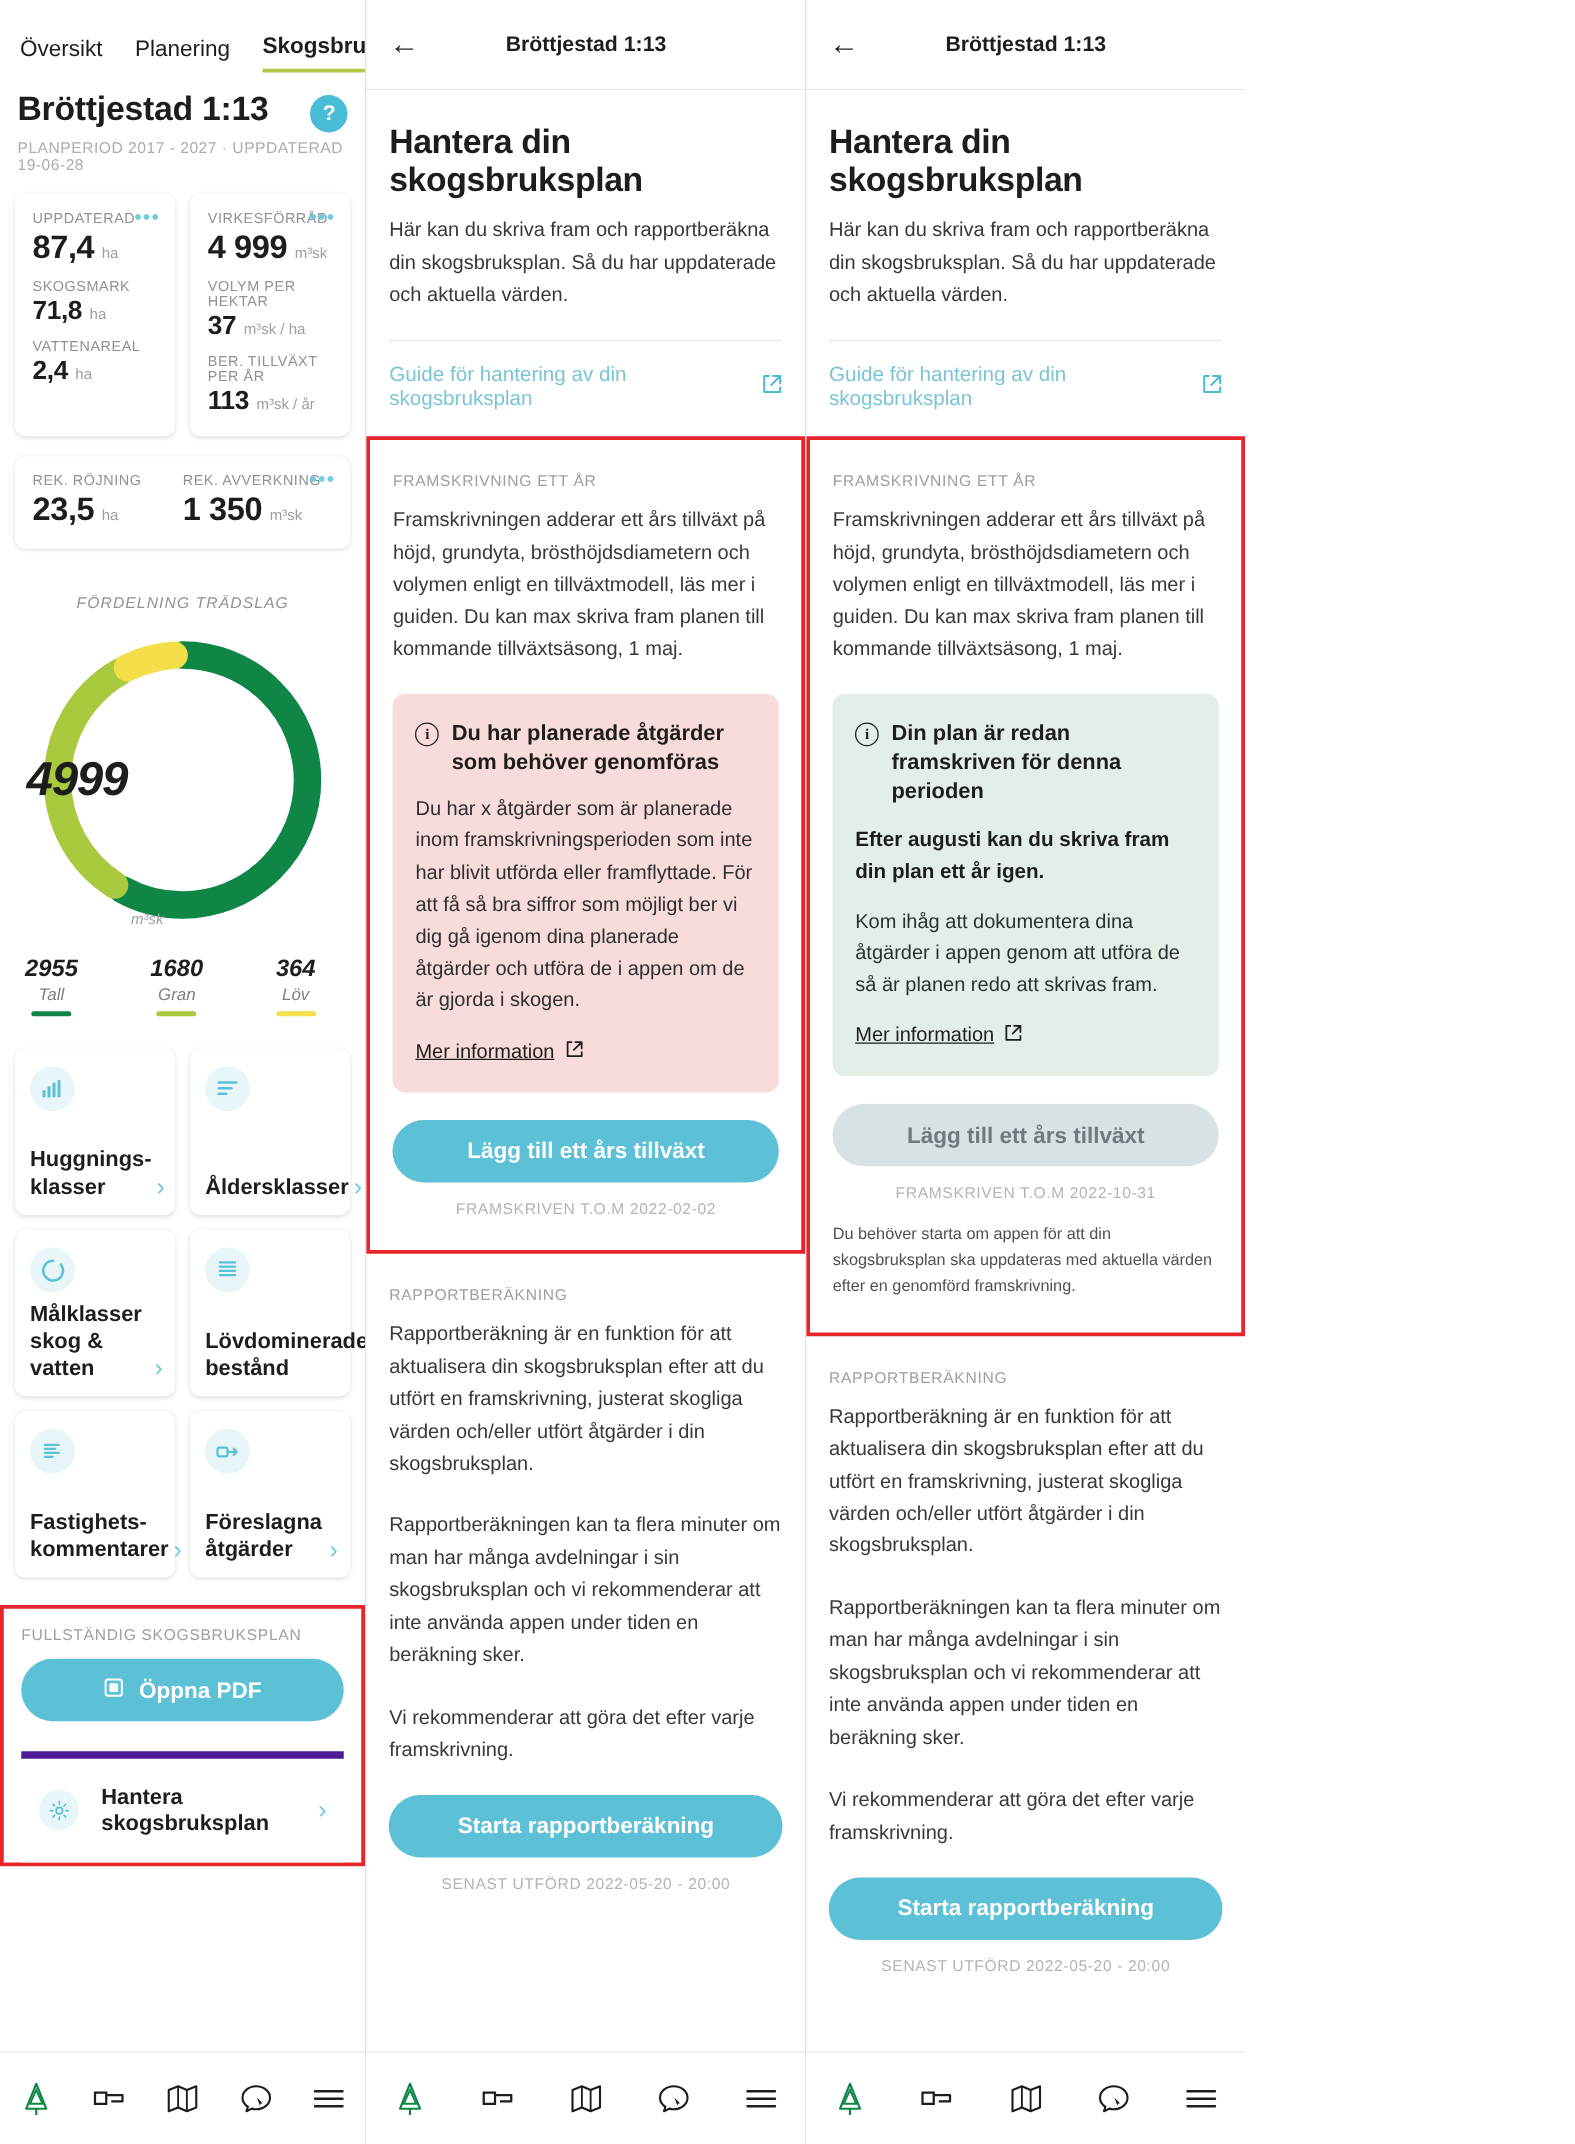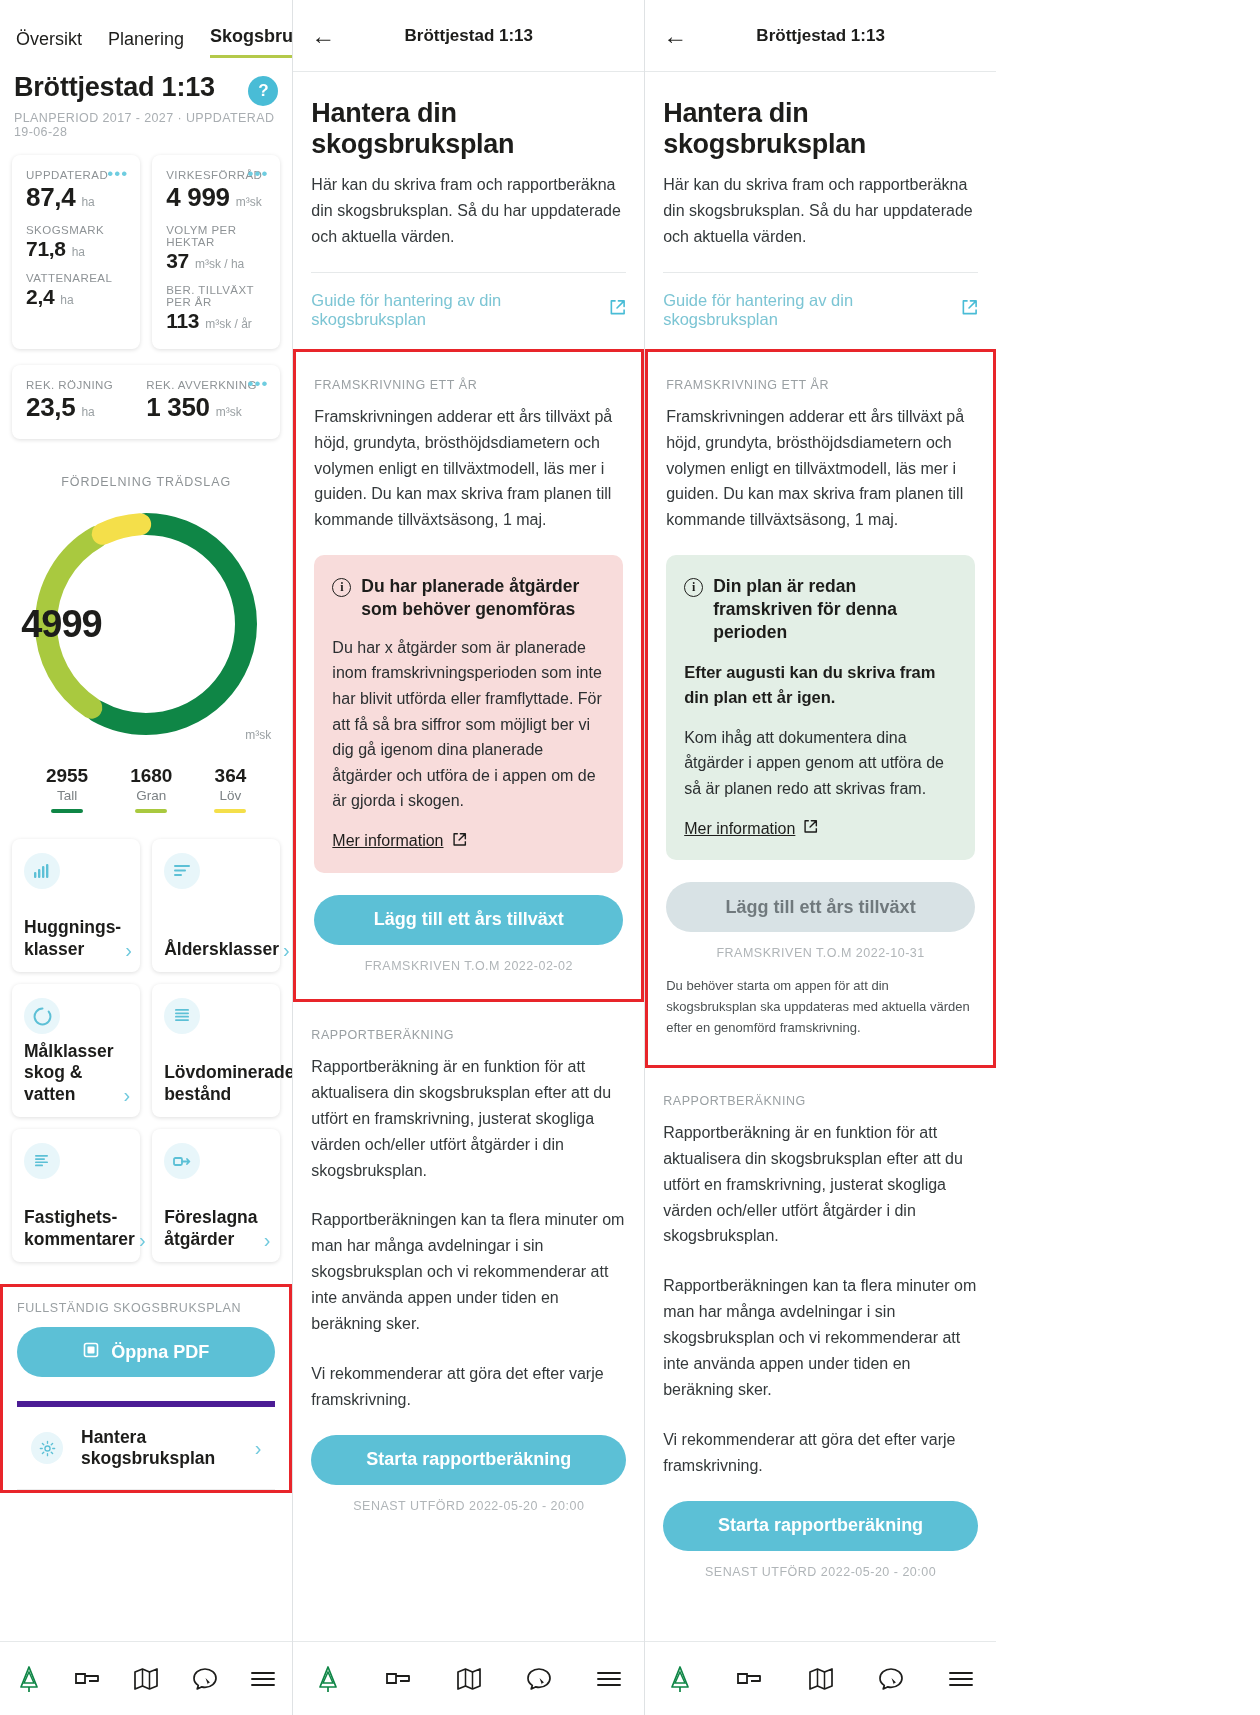--- a/index.html
+++ b/index.html
@@ -44,28 +44,28 @@
   .stat-line { display: flex; align-items: baseline; gap: 6px; margin-bottom: 11px; }
   .stat-line:last-child { margin-bottom: 0; }
   .stat-val { font-size: 26px; font-weight: 700; color: #1d1d1b; letter-spacing: -0.3px; }
   .stat-val.sm { font-size: 21px; }
   .stat-unit { font-size: 12px; color: #9aa0a3; }
   .card.wide { padding-bottom: 16px; }
   .wide-row { display: flex; }
   .wide-col { flex: 1; }
 
   
-  .donut-wrap { padding-top: 36px; text-align: center; }
+  .donut-wrap { padding-top: 36px; text-align: center; font-style: italic; }
   .donut-cap { font-size: 12.5px; letter-spacing: 0.9px; color: #8e9396; margin-bottom: 10px; }
   .donut { position: relative; width: 250px; height: 250px; margin: 0 auto; }
-  .donut-center { position: absolute; inset: 0; display: flex; align-items: center; justify-content: space-between; gap: 3px; }
+  .donut-center { position: absolute; inset: 0; display: flex; align-items: center; justify-content: flex-start; gap: 3px; }
   .donut-num { font-size: 38px; font-weight: 700; color: #1d1d1b; letter-spacing: -1px; }
   .donut-unit { font-size: 12px; color: #9aa0a3; align-self: flex-end; padding-bottom: 7px; }
 
-  .legend { display: flex; justify-content: center; gap: 42px; margin-top: 16px; }
+  .legend { display: flex; justify-content: flex-start; gap: 58px; margin-top: 16px; margin-left: 20px; }
   .legend-item { text-align: center; }
   .legend-val { font-size: 19px; font-weight: 700; color: #1d1d1b; }
   .legend-name { font-size: 13.5px; color: #7b8184; margin-top: 1px; }
   .legend-bar { width: 32px; height: 4px; border-radius: 2px; margin: 6px auto 0 auto; }
 
   
   .tiles { display: flex; flex-wrap: wrap; gap: 12px; padding: 26px 12px 0 12px; }
   .tile {
     width: calc(50% - 6px); background: #fff; border-radius: 8px; box-shadow: 0 1px 4px rgba(0,0,0,.13);
     padding: 14px 12px 12px 12px; height: 133px; position: relative;

